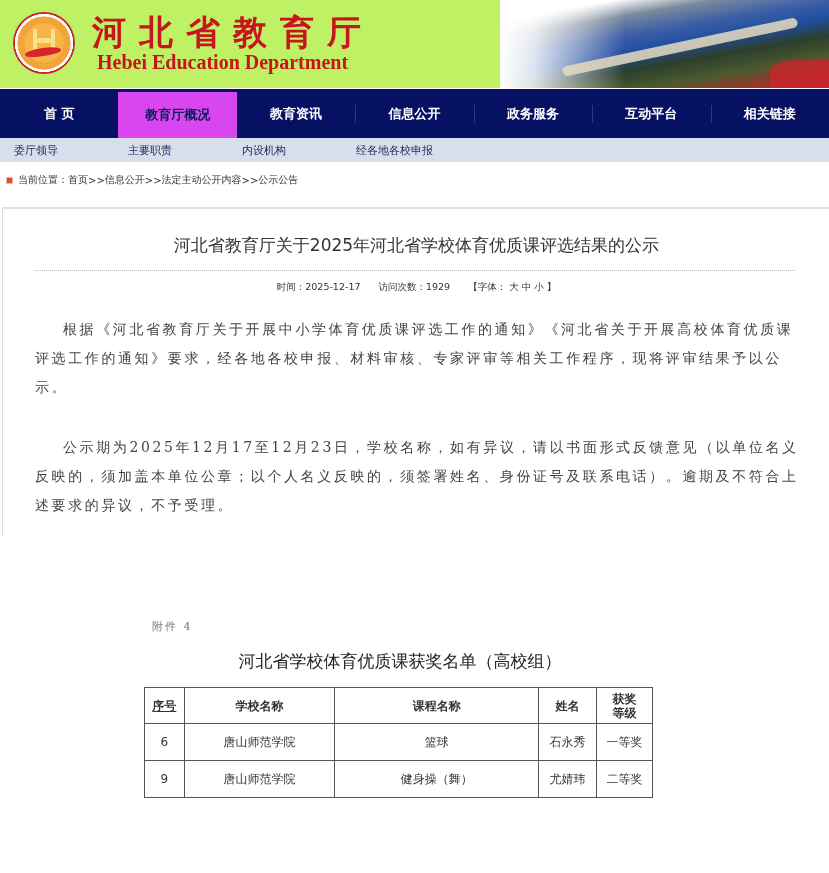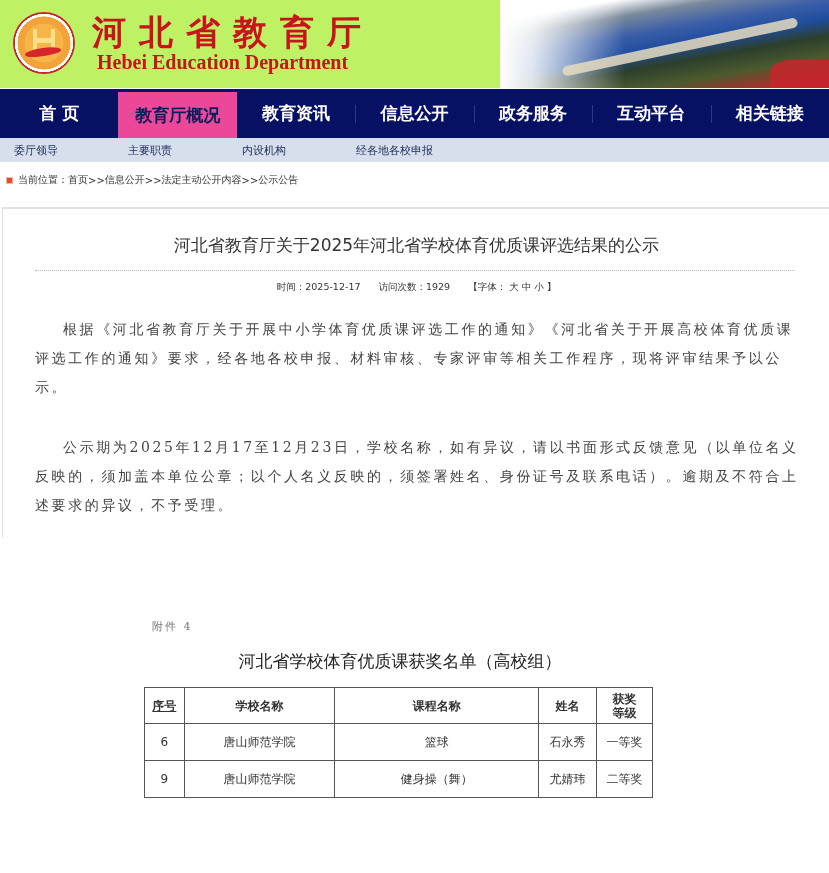--- a/index.html
+++ b/index.html
@@ -17,23 +17,23 @@
   .site-en { position: absolute; left: 97px; top: 50px; font-family: "Liberation Serif", serif; font-weight: bold; font-size: 20px; color: #c8141c; line-height: 24px; }
   .banner { position: absolute; left: 500px; top: 0; width: 329px; height: 88px;
             background:
               linear-gradient(90deg, #ffffff 0%, rgba(255,255,255,0.85) 10%, rgba(255,255,255,0) 38%),
               linear-gradient(170deg, #ffffff 0%, #ffffff 14%, #7a8a9c 26%, #3b5ea8 40%, #1f4d9e 52%, #2c3f2c 64%, #4b5a2e 78%, #b9262b 94%); }
   .banner-wall { position: absolute; left: 560px; top: 42px; width: 240px; height: 10px; background: #e6dcc0; transform: rotate(-12deg); border-radius: 5px; opacity: 0.85; }
   .banner-red { position: absolute; left: 770px; top: 60px; width: 59px; height: 28px; background: #c7262b; border-radius: 40% 0 0 0; opacity: 0.85; }
 
   
   .nav { position: absolute; left: 0; top: 89px; width: 829px; height: 49px; background: #061163; display: flex; }
-  .nav-item { flex: 1; display: flex; align-items: center; justify-content: center; color: #ffffff; font-size: 17px; font-weight: bold; position: relative; cursor: pointer; }
+  .nav-item { flex: 1; display: flex; align-items: center; justify-content: center; color: #ffffff; font-size: 13px; font-weight: bold; position: relative; cursor: pointer; }
   .nav-item + .nav-item::before { content: ""; position: absolute; left: 0; top: 16px; width: 1px; height: 18px; background: #2c3a86; }
-  .nav-item.active { background: #ec4899; color: #0b1c5c; margin-top: 3px; }
+  .nav-item.active { background: #d946ef; color: #0b1c5c; margin-top: 3px; }
   .nav-item.active::before, .nav-item.active + .nav-item::before { display: none; }
 
   .subnav { position: absolute; left: 0; top: 138px; width: 829px; height: 24px; background: #d6dfeb; display: flex; align-items: center; padding-left: 14px; gap: 48px; }
   .subnav-item { font-size: 11px; color: #1a2a5a; margin-right: 22px; cursor: pointer; }
 
   
   .crumb { position: absolute; left: 6px; top: 173px; height: 14px; display: flex; align-items: center; font-size: 10px; color: #333; }
   .crumb-icon { width: 7px; height: 7px; background: #e84a2e; border: 1px solid #f7b3a5; margin-right: 5px; }
   .crumb-link { cursor: pointer; }
 

